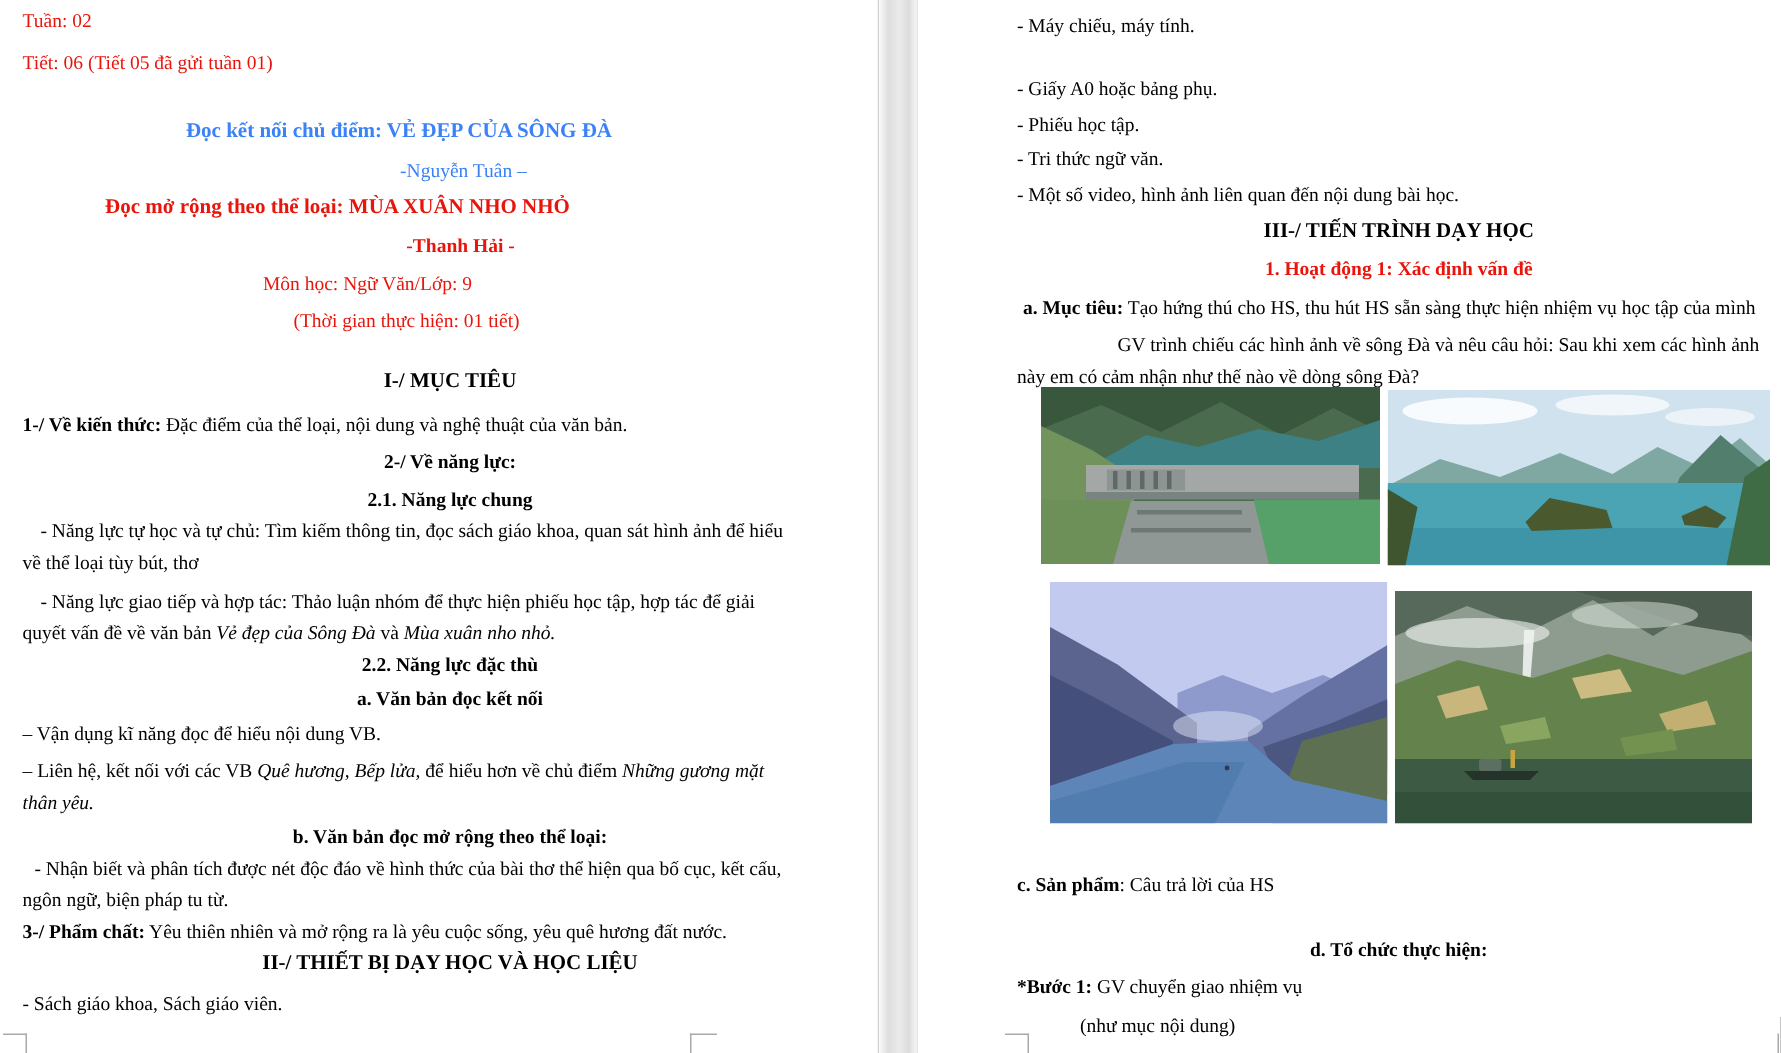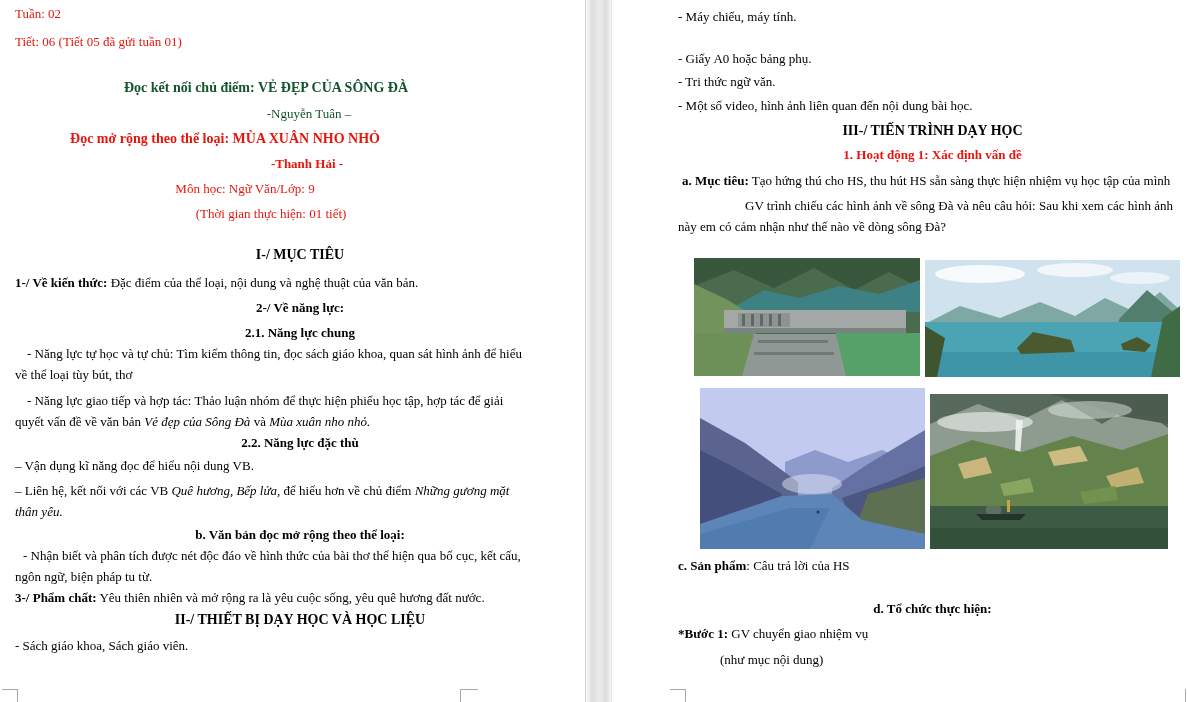--- a/index.html
+++ b/index.html
@@ -14,21 +14,21 @@
     width:27px;flex:none;box-sizing:border-box;
     background:linear-gradient(90deg,#fafafa,#dedede 25%,#ebebeb 55%,#dcdcdc 80%,#f6f6f6);
     border-left:1px solid #d2d2d2;border-right:1px solid #e6e6e6;
   }
   .page2{flex:1;}
   .p{margin:0;line-height:21px;white-space:nowrap;}
   .wrap{white-space:normal;}
   .b{font-weight:bold;text-align:center;}
   .i{font-style:italic;}
   .red{color:#e8150d;}
-  .blue{color:#14532d;}
+  .blue{color:#3b82f6;}
   .ctr{text-align:center;}
   .t14{font-size:14px;}
   .content1{padding:3px 0 0 15px;}
   .content2{padding:6px 0 0 66px;}
   .titleblock{width:540px;}
   .body1{max-width:516px;}
   .photo{position:absolute;overflow:hidden;}
   .photo svg{display:block;}
   .cropmark{position:absolute;border:0 solid #a9a9a9;width:15px;height:13px;}
   .cm-tr{border-top-width:1px;border-right-width:1px;}
@@ -60,20 +60,21 @@
       <p class="p" style="margin-top:7px"><span class="b">1-/ Về kiến thức:</span><span> Đặc điểm của thể loại, nội dung và nghệ thuật của văn bản.</span></p>
 
       <p class="p b" style="margin-top:4px">2-/ Về năng lực:</p>
       <p class="p b" style="margin-top:4px">2.1. Năng lực chung</p>
 
       <p class="p wrap body1" style="margin-top:0;text-indent:12px">- Năng lực tự học và tự chủ: Tìm kiếm thông tin, đọc sách giáo khoa, quan sát hình ảnh để hiểu về thể loại tùy bút, thơ</p>
 
       <p class="p wrap body1" style="margin-top:5px;text-indent:12px"><span>- Năng lực giao tiếp và hợp tác: Thảo luận nhóm để thực hiện phiếu học tập, hợp tác để giải quyết vấn đề về văn bản </span><span class="i">Vẻ đẹp của Sông Đà</span><span> và </span><span class="i">Mùa xuân nho nhỏ.</span></p>
 
       <p class="p b" style="margin-top:0">2.2. Năng lực đặc thù</p>
+      <p class="p b" style="margin-top:2px">a. Văn bản đọc kết nối</p>
 
       <p class="p" style="margin-top:2px">– Vận dụng kĩ năng đọc để hiểu nội dung VB.</p>
 
       <p class="p wrap body1" style="margin-top:4px"><span>– Liên hệ, kết nối với các VB </span><span class="i">Quê hương, Bếp lửa,</span><span> để hiểu hơn về chủ điểm </span><span class="i">Những gương mặt thân yêu.</span></p>
 
       <p class="p b" style="margin-top:2px">b. Văn bản đọc mở rộng theo thể loại:</p>
 
       <p class="p wrap body1" style="margin-top:0;text-indent:8px">- Nhận biết và phân tích được nét độc đáo về hình thức của bài thơ thể hiện qua bố cục, kết cấu, ngôn ngữ, biện pháp tu từ.</p>
 
       <p class="p" style="margin-top:0"><span class="b">3-/ Phẩm chất:</span><span> Yêu thiên nhiên và mở rộng ra là yêu cuộc sống, yêu quê hương đất nước.</span></p>
@@ -86,20 +87,21 @@
     <div class="cropmark cm-tl" style="left:460px;top:689px;width:17px;"></div>
   </div>
 
   <div class="gap"></div>
 
   <div class="page page2">
     <div class="content2">
 
       <p class="p">- Máy chiếu, máy tính.</p>
       <p class="p" style="margin-top:21px">- Giấy A0 hoặc bảng phụ.</p>
+      <p class="p" style="margin-top:3px">- Phiếu học tập.</p>
       <p class="p" style="margin-top:2px">- Tri thức ngữ văn.</p>
       <p class="p" style="margin-top:3px">- Một số video, hình ảnh liên quan đến nội dung bài học.</p>
 
       <p class="p b t14" style="margin-top:4px">III-/ TIẾN TRÌNH DẠY HỌC</p>
       <p class="p b red" style="margin-top:3px">1. Hoạt động 1: Xác định vấn đề</p>
 
       <p class="p" style="margin-top:5px;text-indent:4px"><span class="b">a. Mục tiêu:</span><span> Tạo hứng thú cho HS, thu hút HS sẵn sàng thực hiện nhiệm vụ học tập của mình</span></p>
 
 
       <p class="p wrap" style="margin-top:4px;max-width:500px;text-indent:67px">GV trình chiếu các hình ảnh về sông Đà và nêu câu hỏi: Sau khi xem các hình ảnh này em có cảm nhận như thế nào về dòng sông Đà?</p>

